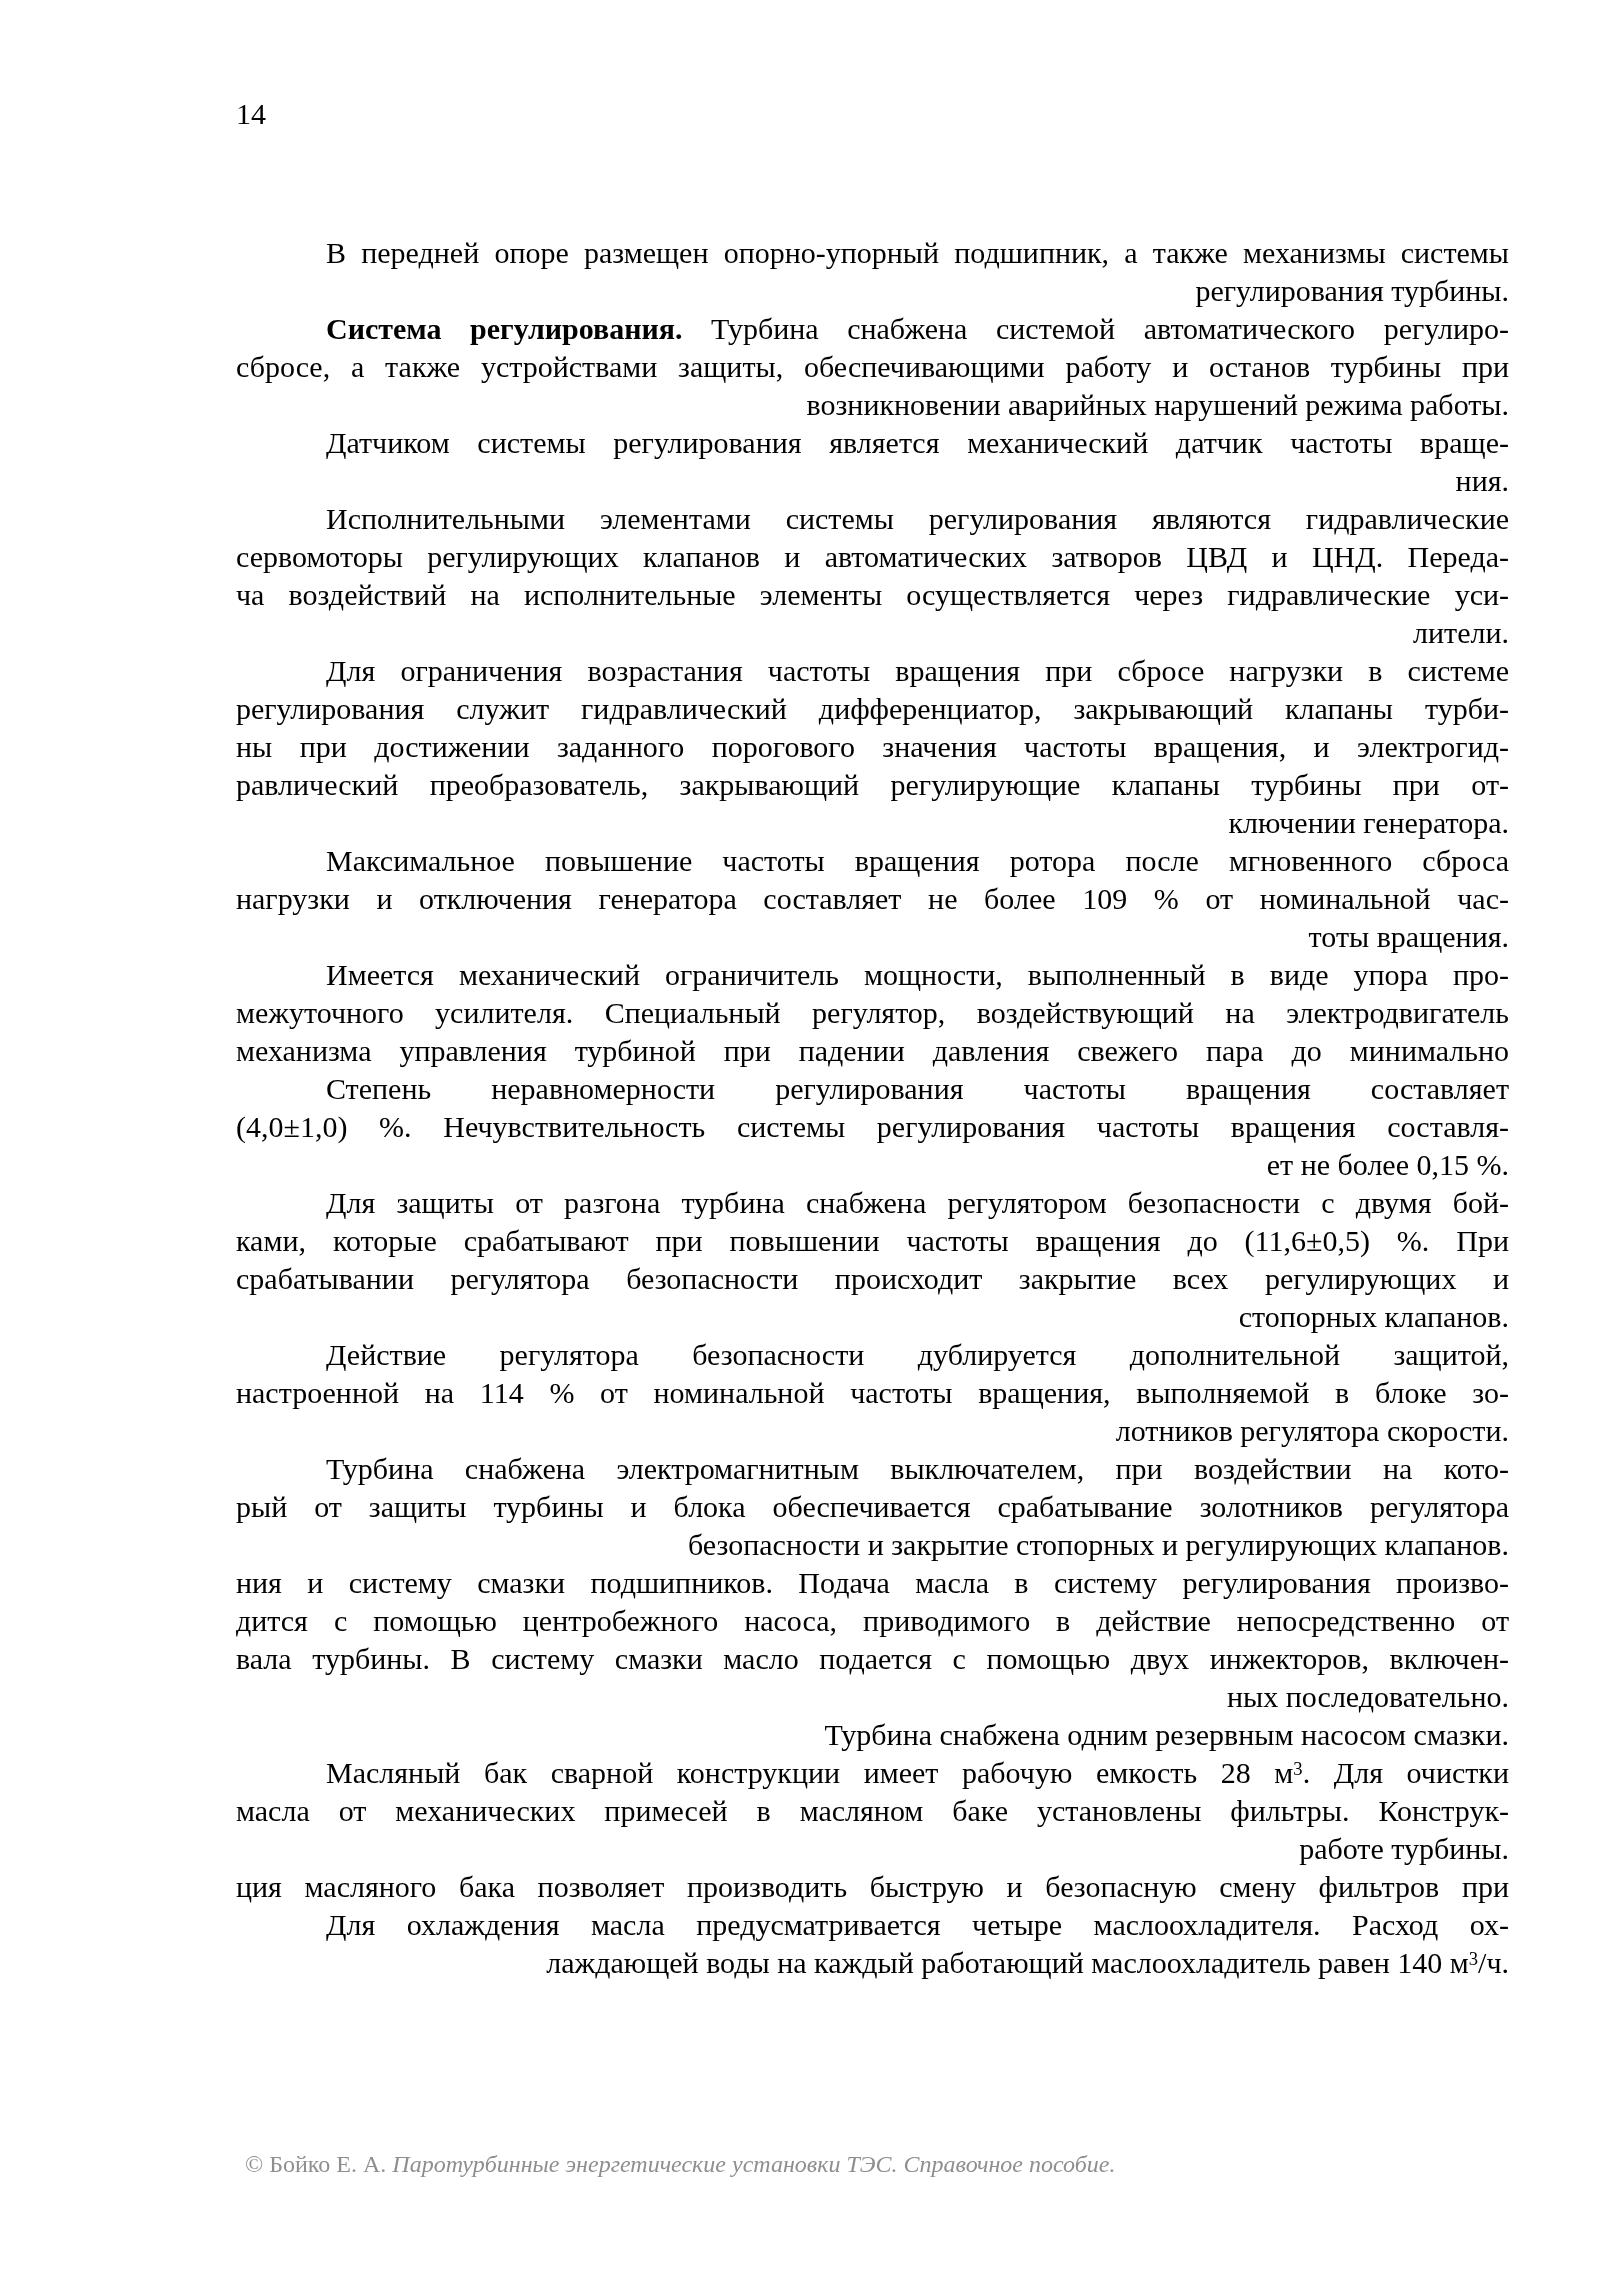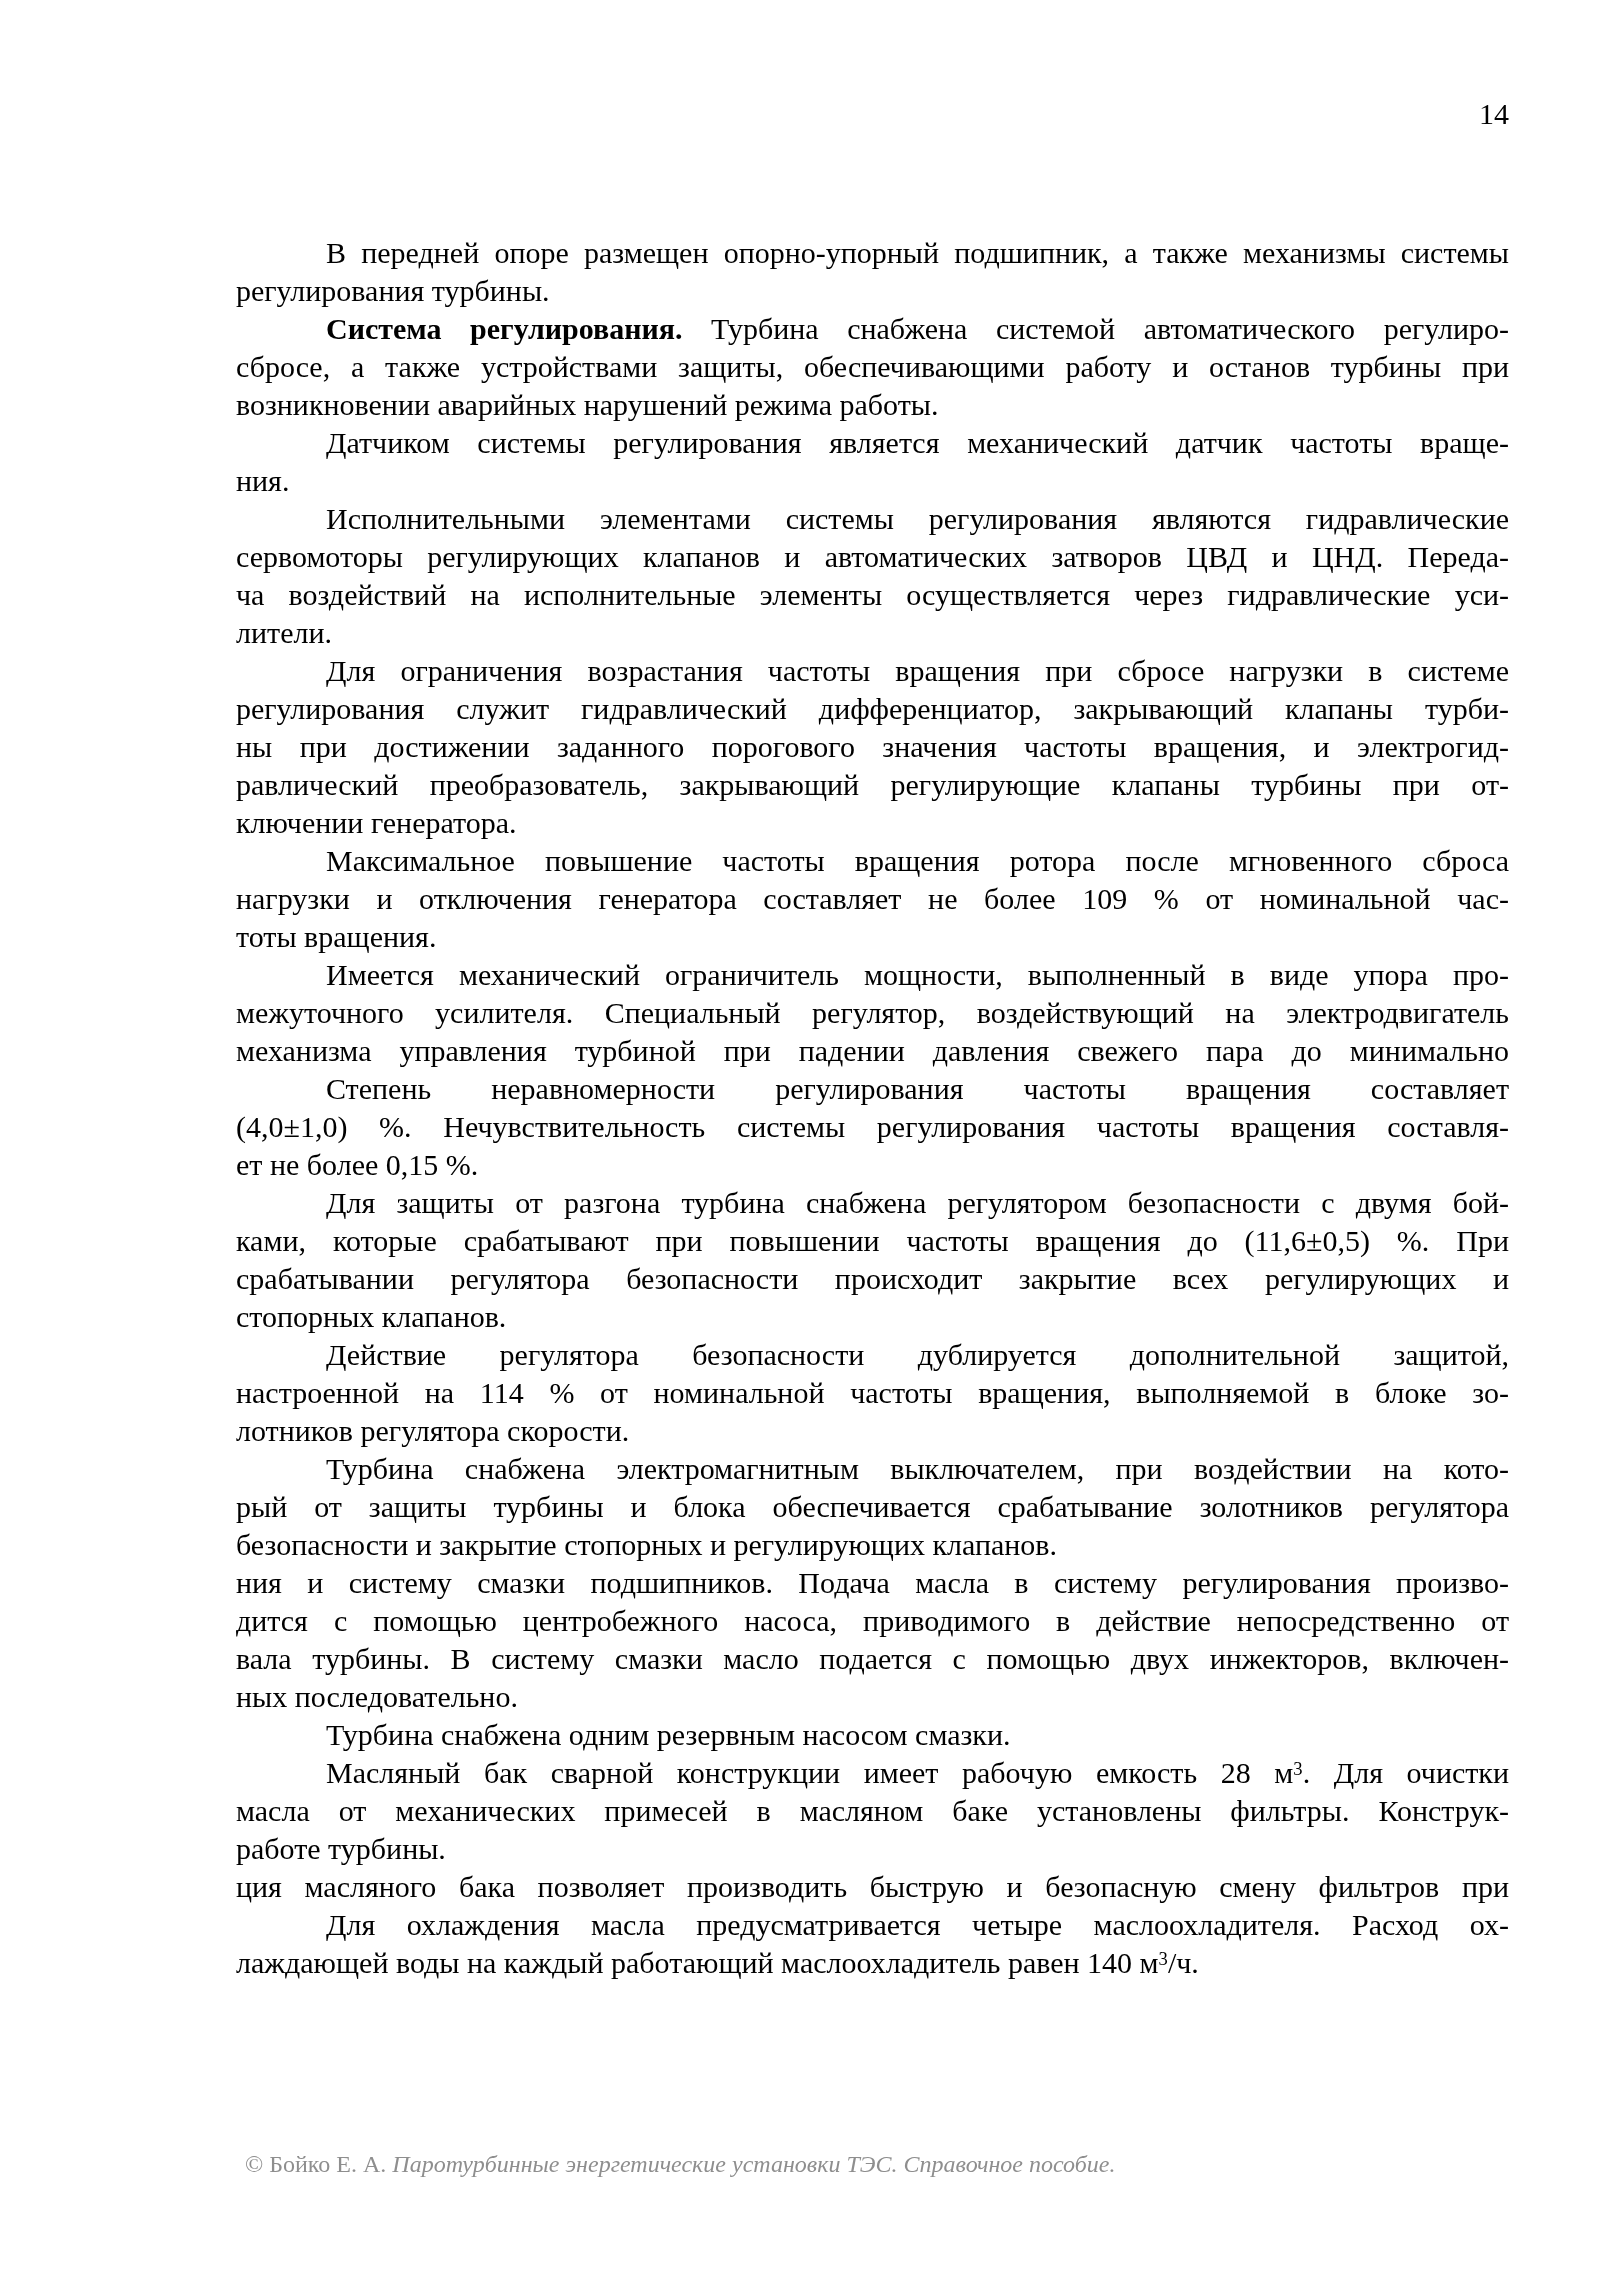--- a/index.html
+++ b/index.html
@@ -14,35 +14,35 @@
     background: #ffffff;
     font-family: "Liberation Serif", "DejaVu Serif", serif;
     color: #000000;
     overflow: hidden;
   }
   .page-number {
     position: absolute;
     top: 97px;
     left: 236px;
     width: 1273px;
-    text-align: right;
+    text-align: left;
     font-size: 30px;
     line-height: 34px;
   }
   .text-block {
     position: absolute;
     top: 234px;
     left: 236px;
     width: 1273px;
     font-size: 30px;
     line-height: 38px;
     text-align: left;
   }
   .para .line {
-    text-align: left;
+    text-align: right;
   }
   .para .line.j {
     text-align: justify;
     text-align-last: justify;
   }
   .para .line.first {
     text-indent: 90px;
   }
   .b { font-weight: bold; }
   .sup {

